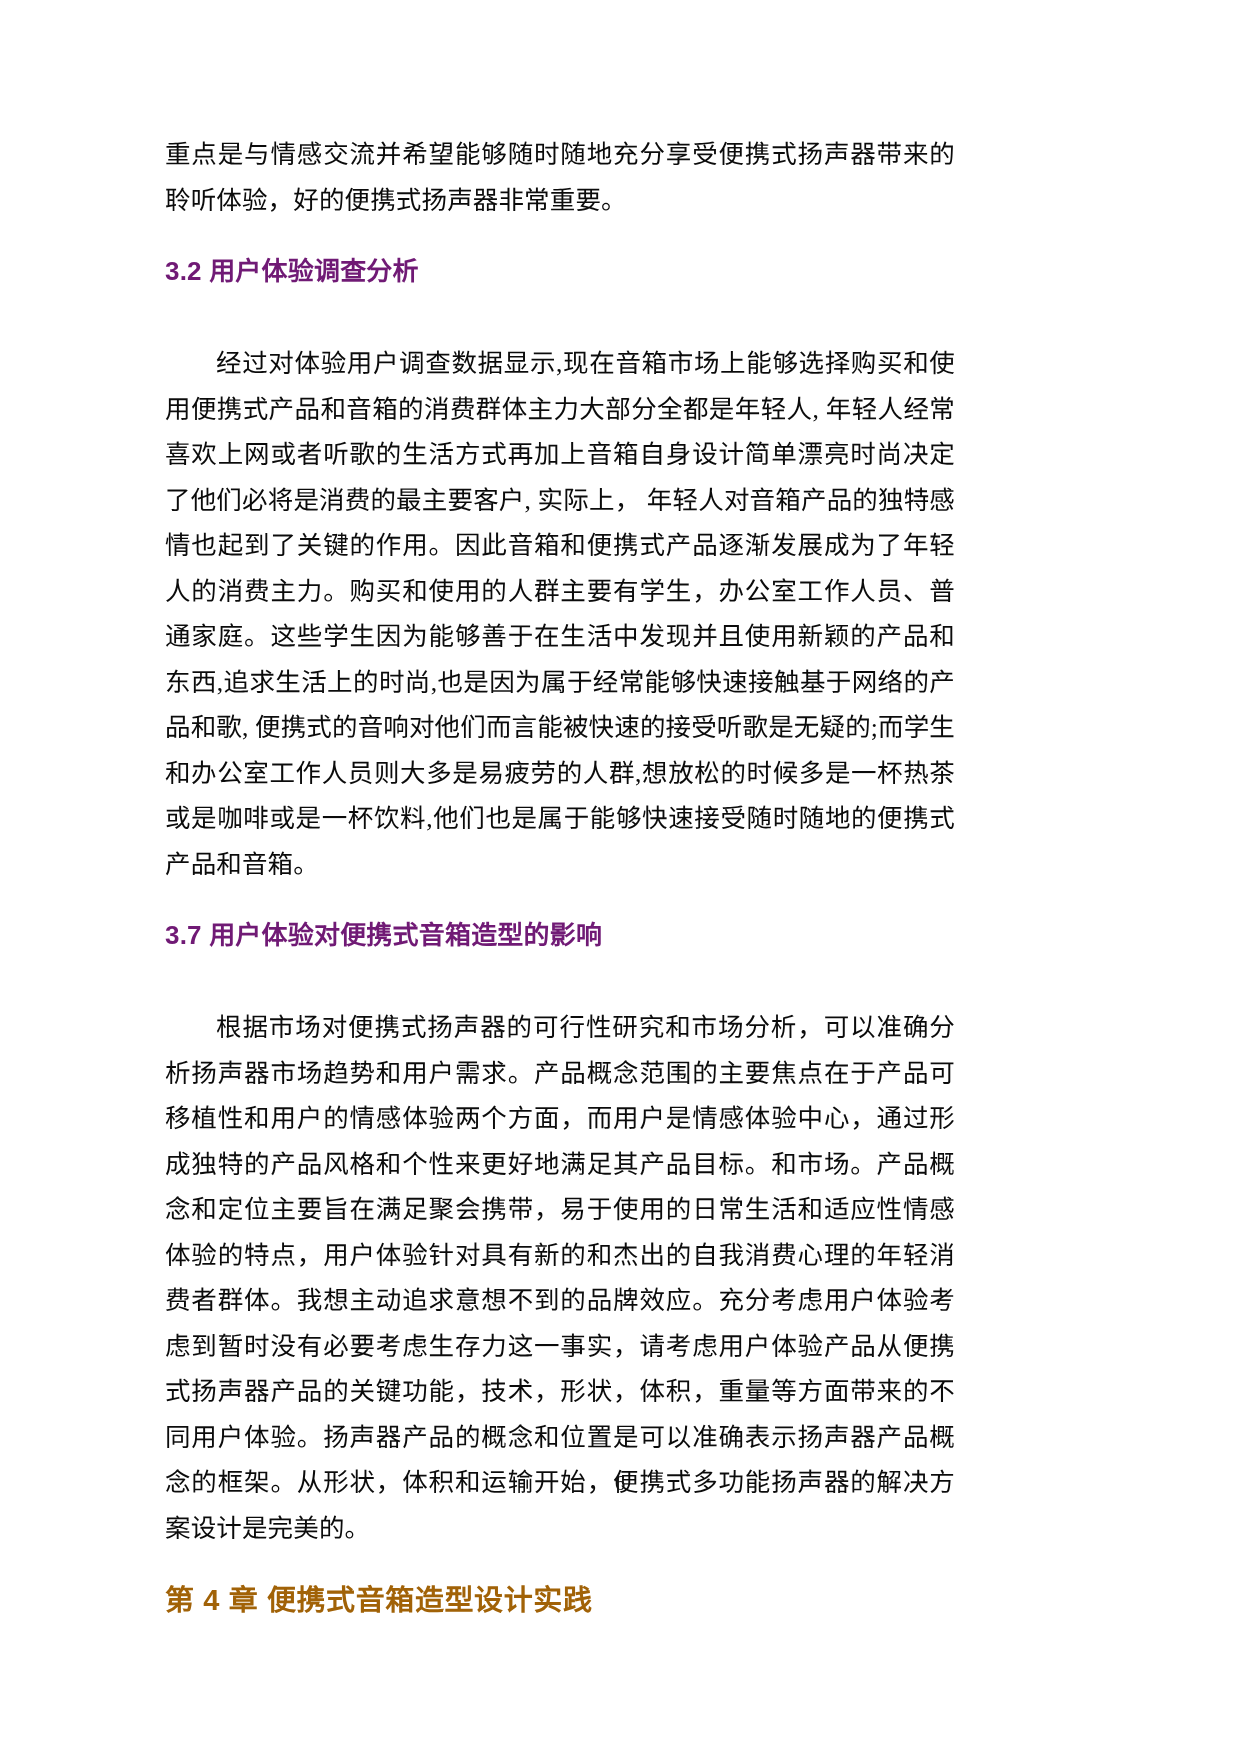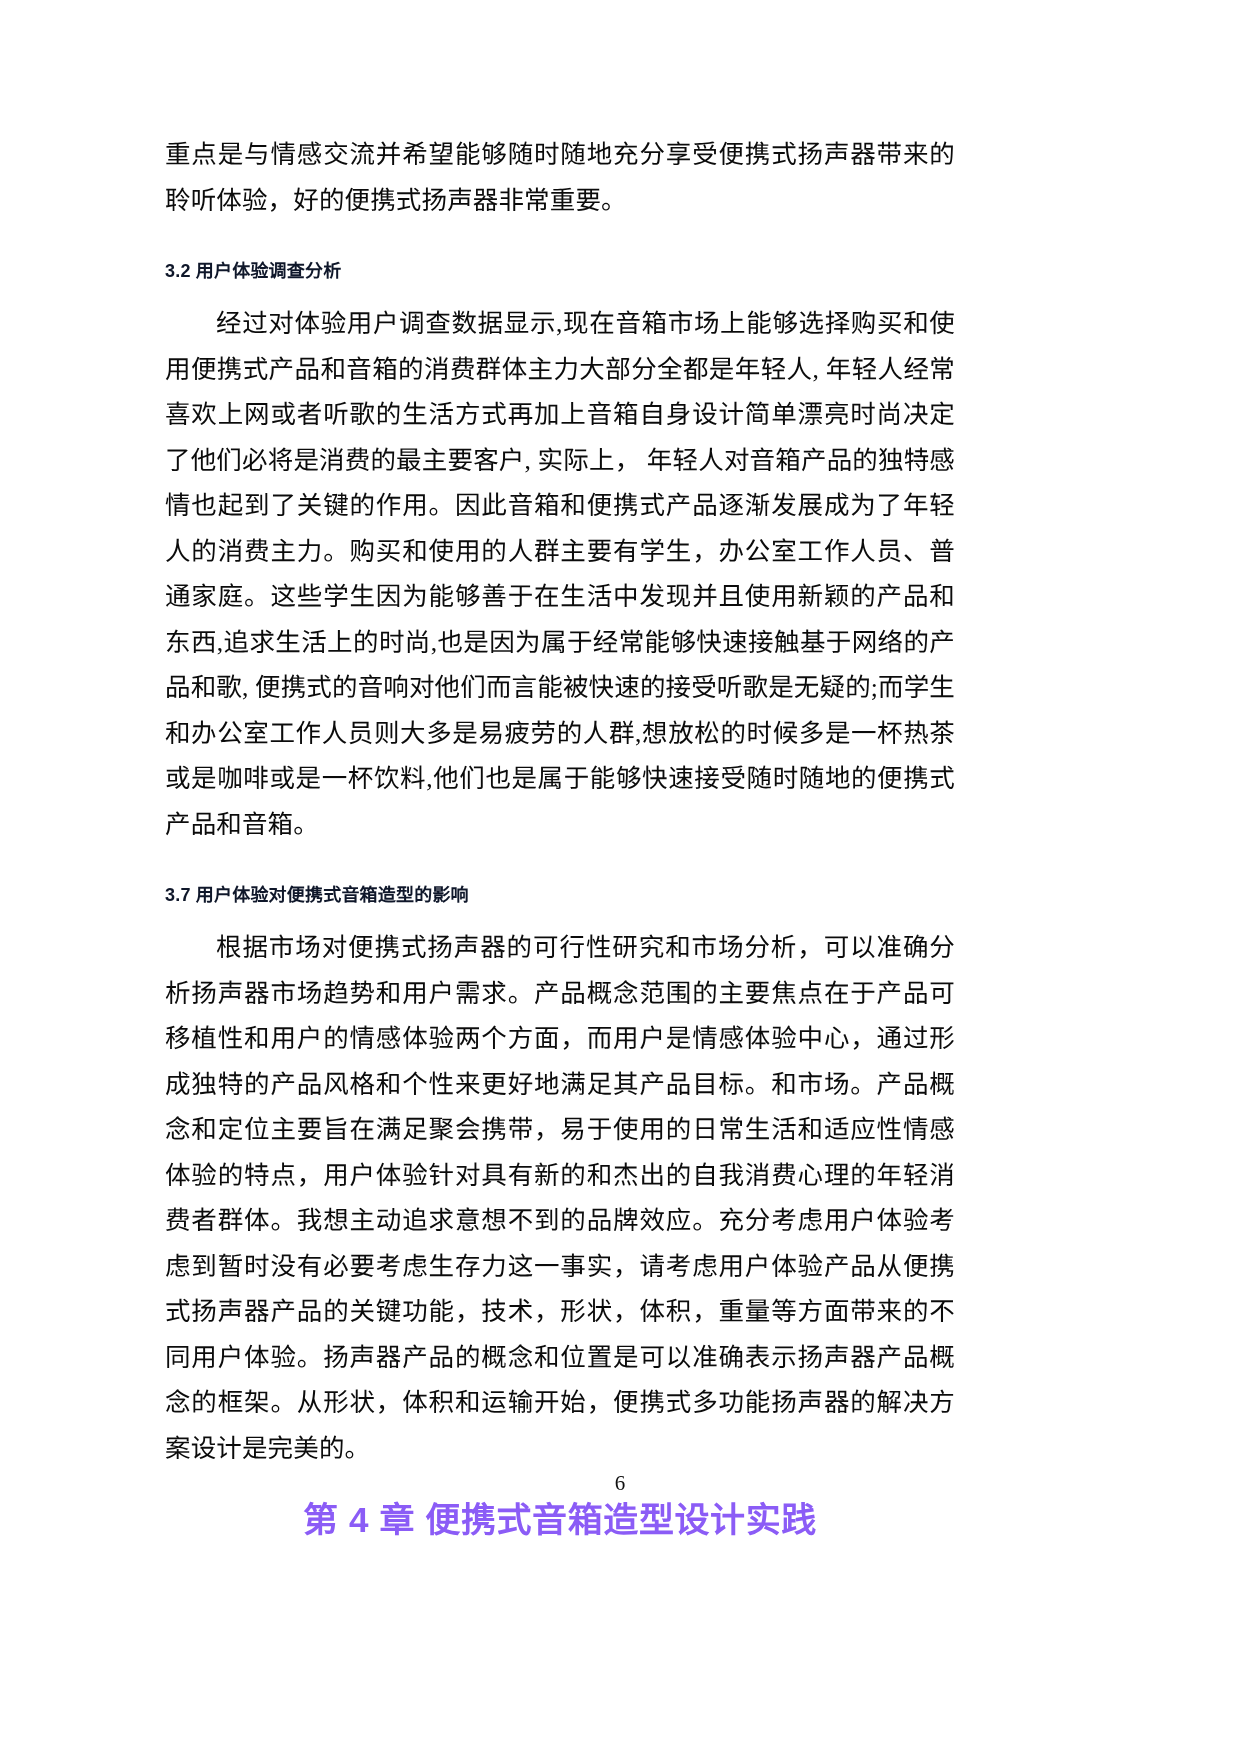--- a/index.html
+++ b/index.html
@@ -42,46 +42,46 @@
     text-align: justify;
     text-justify: inter-character;
     text-align-last: left;
     margin: 0;
     letter-spacing: 0.15px;
     word-break: break-all;
     color: #0b0b0b;
   }
   .para.indent {
     text-indent: 51px;
+    margin-top: 40px;
   }
   .para.tight-last {
     text-align-last: left;
   }
 
   
   .heading2 {
     font-family: "Liberation Sans", "DejaVu Sans", sans-serif;
-    font-size: 18px;
+    font-size: 26px;
     line-height: 44px;
     font-weight: 700;
     margin: 0;
     letter-spacing: 0.2px;
-    color: #0f172a;
+    color: #701a75;
   }
 
   
   .chapter-heading {
     font-family: "Liberation Sans", "DejaVu Sans", sans-serif;
-    font-size: 35px;
+    font-size: 29px;
     line-height: 50px;
     font-weight: 700;
-    text-align: center;
     margin: 0;
     letter-spacing: 0.6px;
-    color: #8b5cf6;
+    color: #a16207;
   }
 
   
   .sp-before-h2   { height: 26px; }
   .sp-after-h2    { height: 8px; }
   .sp-before-ch   { height: 24px; }
   .sp-after-ch    { height: 16px; }
 
   
   .page-number {

